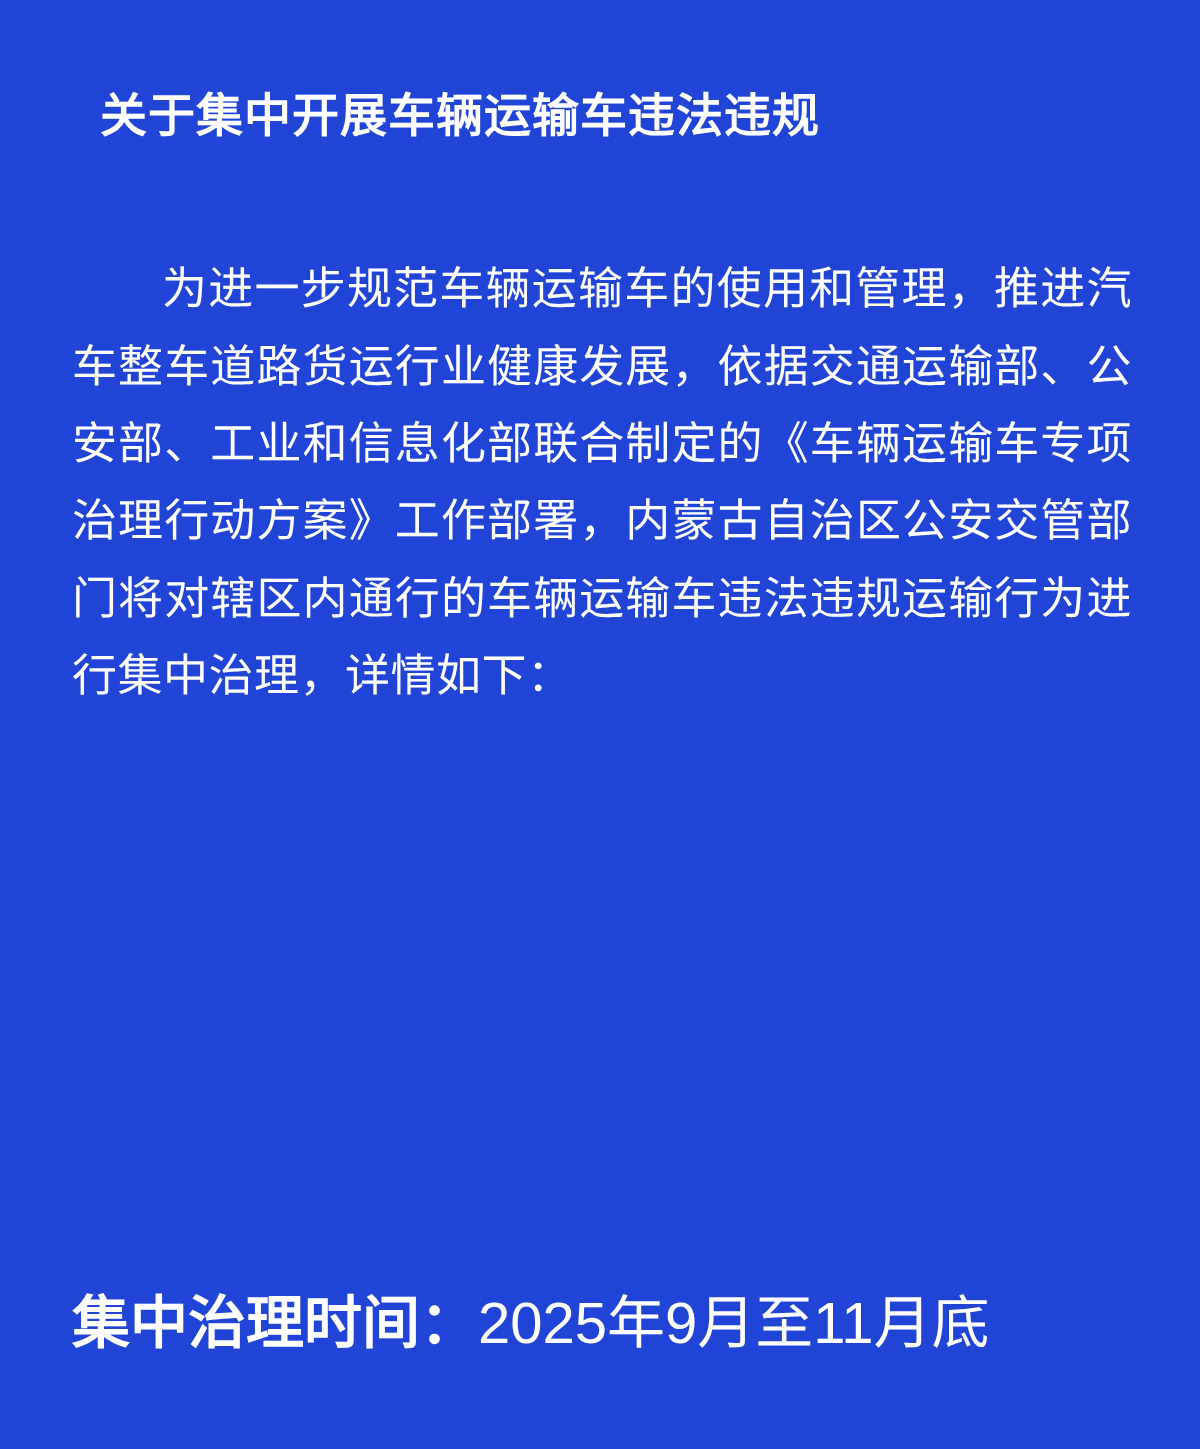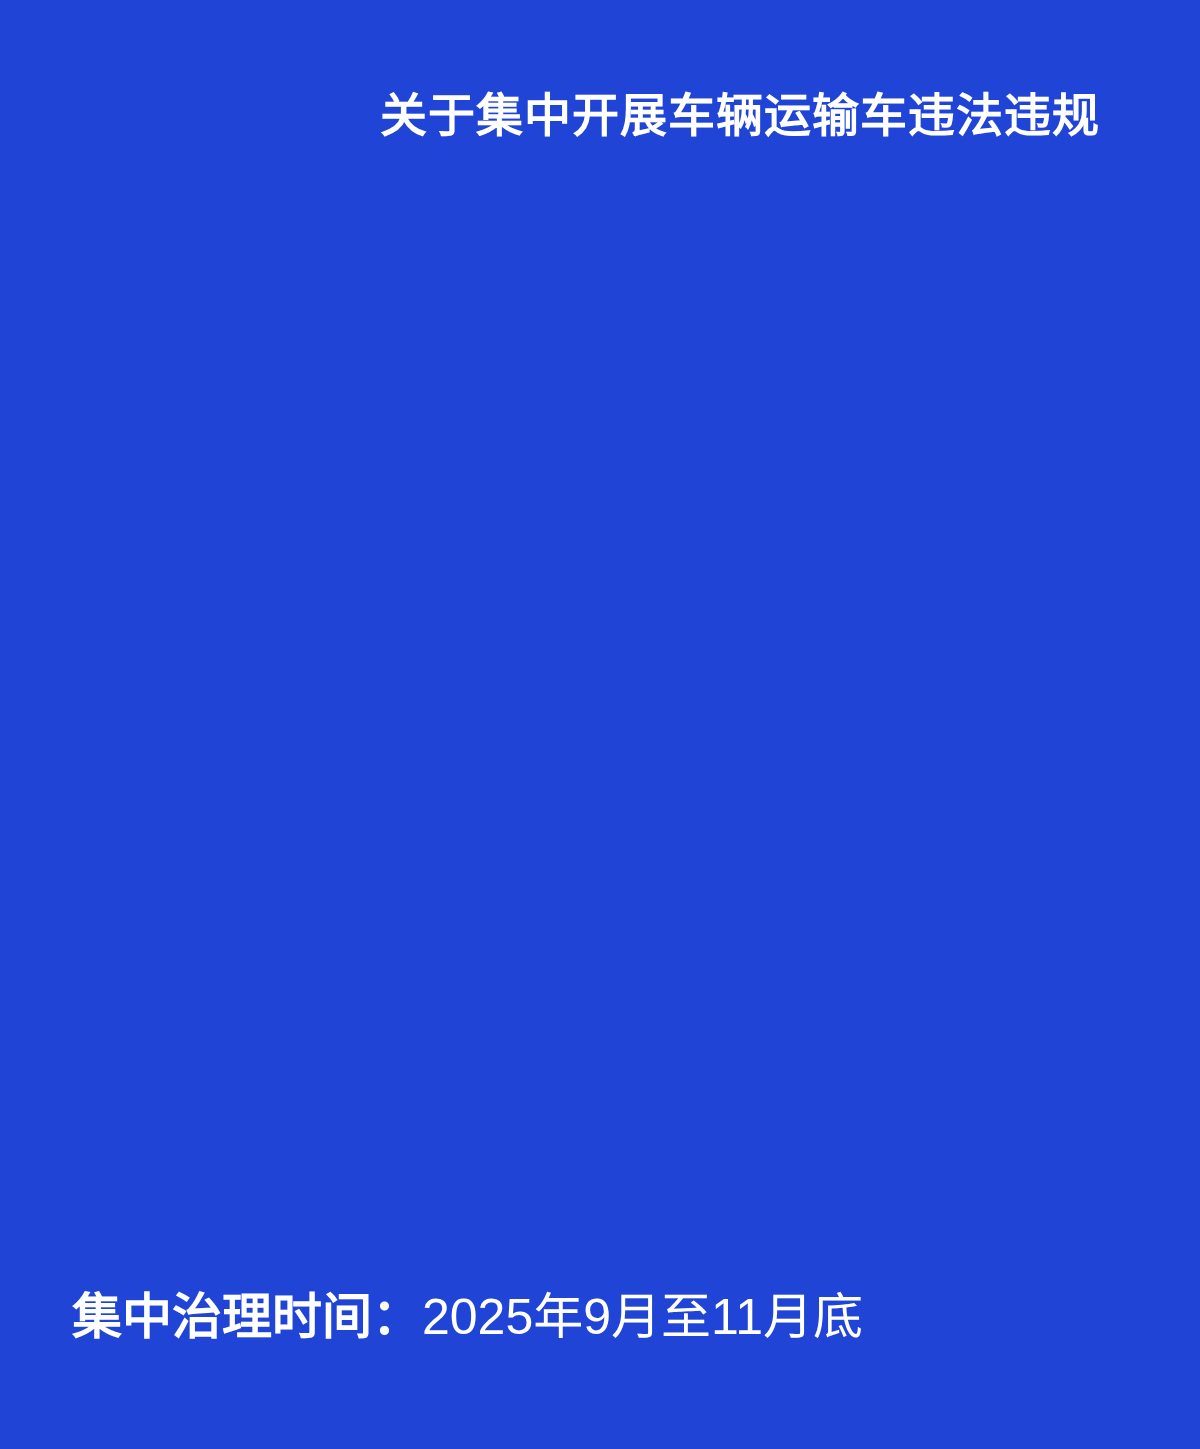--- a/index.html
+++ b/index.html
@@ -16,21 +16,21 @@
   }
   .poster {
     position: relative;
     width: 1200px;
     height: 1449px;
     box-sizing: border-box;
     padding: 78px 60px 0 60px;
     background: #1f44d6;
   }
   .title-block {
-    text-align: right;
+    text-align: left;
     margin: 0 auto;
     padding: 0 40px;
   }
   .title-line {
     font-size: 47px;
     font-weight: bold;
     line-height: 1.62;
     letter-spacing: 1px;
     color: #ffffff;
     white-space: nowrap;
@@ -50,40 +50,43 @@
     margin: 0;
   }
   .footer-block {
     position: absolute;
     left: 60px;
     right: 60px;
     top: 1285px;
     padding: 0 8px 0 12px;
   }
   .footer-line {
-    font-size: 50px;
+    font-size: 58px;
     line-height: 1.3;
     color: #ffffff;
   }
   .footer-label {
     font-weight: bold;
   }
   .footer-value {
     font-weight: normal;
   }
 </style>
 </head>
 <body>
 
 <div class="poster">
 
   <div class="title-block">
     <div class="title-line">关于集中开展车辆运输车违法违规</div>
   </div>
 
+  <div class="body-block">
+    <p class="body-paragraph">为进一步规范车辆运输车的使用和管理，推进汽车整车道路货运行业健康发展，依据交通运输部、公安部、工业和信息化部联合制定的《车辆运输车专项治理行动方案》工作部署，内蒙古自治区公安交管部门将对辖区内通行的车辆运输车违法违规运输行为进行集中治理，详情如下：</p>
+  </div>
 
   <div class="footer-block">
     <div class="footer-line">
       <span class="footer-label">集中治理时间：</span><span class="footer-value">2025年9月至11月底</span>
     </div>
   </div>
 
 </div>
 
 </body></html>

